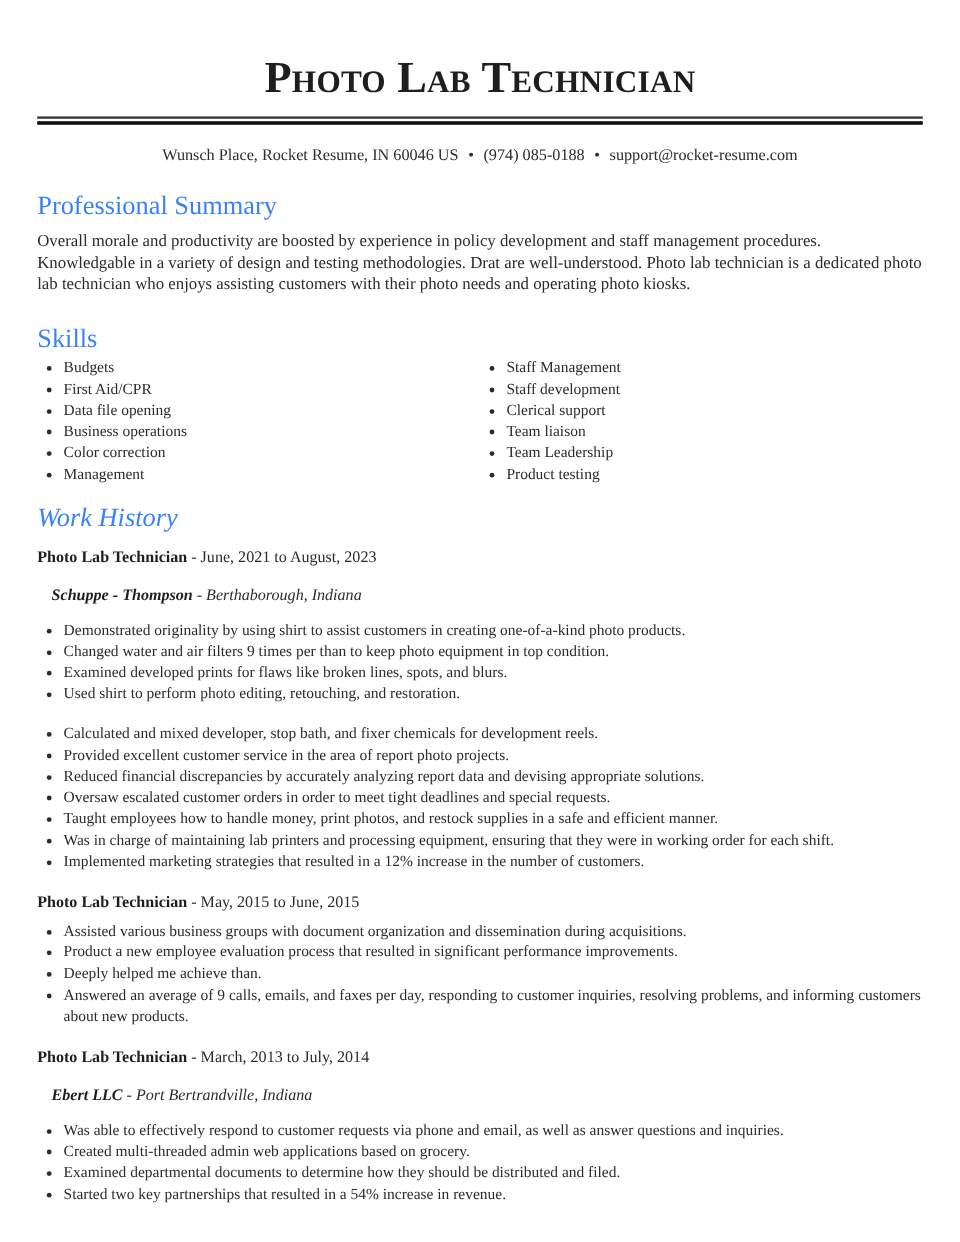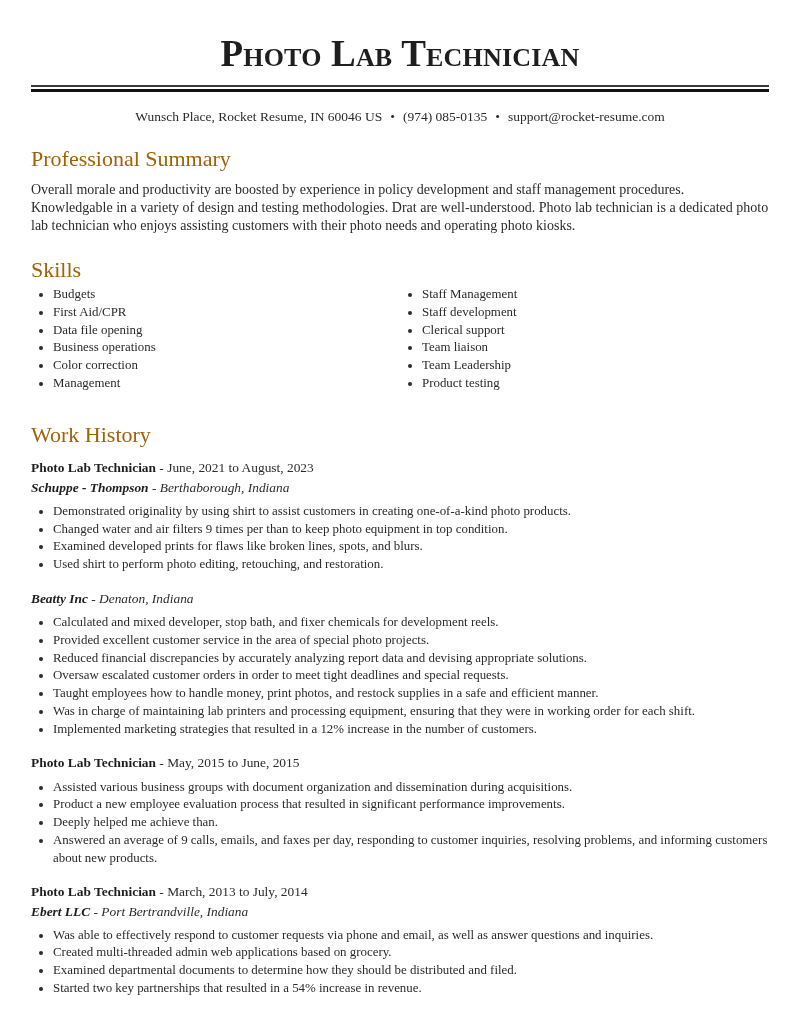--- a/index.html
+++ b/index.html
@@ -9,21 +9,21 @@
     }
     body {
       width: 800px;
       height: 1035px;
       overflow: hidden;
       font-family: "Liberation Serif", "DejaVu Serif", serif;
       color: #2b2b2b;
     }
     .page {
       position: relative;
-      padding: 4px 31px;
+      padding: 16px 31px;
       box-sizing: border-box;
       width: 800px;
     }
     .resume-title {
       margin: 0;
       padding-top: 28px;
       text-align: center;
       font-size: 37px;
       line-height: 44px;
       font-weight: bold;
@@ -54,21 +54,21 @@
     }
     .contact .sep {
       display: inline-block;
       margin: 0 8px;
     }
     .section-heading {
       margin: 0;
       font-size: 22px;
       font-weight: normal;
       line-height: 28px;
-      color: #a16207;
+      color: #3b82f6;
     }
     .summary-heading {
       margin-top: 19px;
     }
     .summary-text {
       margin: 8px 0 0 0;
       font-size: 14px;
       line-height: 18px;
     }
     .skills-heading {
@@ -83,32 +83,33 @@
       padding: 0 0 0 22px;
       width: 364px;
       list-style: disc;
       font-size: 12.9px;
       line-height: 17.8px;
     }
     .skills ul + ul {
       padding-left: 22px;
     }
     .work-heading {
-      margin-top: 28px;
+      margin-top: 12px;
+      font-style: italic;
     }
     .job {
       font-size: 13.4px;
     }
     .job-title-line {
       line-height: 20px;
       margin: 0;
     }
     .job-company-line {
       line-height: 19px;
-      margin: 0;
+      margin: 12px;
       font-style: italic;
     }
     .job-title {
       font-weight: bold;
       color: #1e1e1e;
     }
     .company-name {
       font-weight: bold;
       color: #1e1e1e;
     }
@@ -131,21 +132,21 @@
 
   <h1 class="resume-title">Photo Lab Technician</h1>
 
   <div class="rule-wrap">
     <div class="rule-thin"></div>
     <div class="rule-gap"></div>
     <div class="rule-thick"></div>
   </div>
 
   <div class="contact">
-    <span>Wunsch Place, Rocket Resume, IN 60046 US</span><span class="sep">•</span><span>(974) 085-0135</span><span class="sep">•</span><span>support@rocket-resume.com</span>
+    <span>Wunsch Place, Rocket Resume, IN 60046 US</span><span class="sep">•</span><span>(974) 085-0188</span><span class="sep">•</span><span>support@rocket-resume.com</span>
   </div>
 
   <section>
     <h2 class="section-heading summary-heading">Professional Summary</h2>
     <p class="summary-text">Overall morale and productivity are boosted by experience in policy development and staff management procedures. Knowledgable in a variety of design and testing methodologies. Drat are well-understood. Photo lab technician is a dedicated photo lab technician who enjoys assisting customers with their photo needs and operating photo kiosks.</p>
   </section>
 
   <section>
     <h2 class="section-heading skills-heading">Skills</h2>
     <div class="skills">
@@ -176,24 +177,23 @@
       <p class="job-company-line"><span class="company-name">Schuppe - Thompson</span><span> - </span><span>Berthaborough, Indiana</span></p>
       <ul>
         <li>Demonstrated originality by using shirt to assist customers in creating one-of-a-kind photo products.</li>
         <li>Changed water and air filters 9 times per than to keep photo equipment in top condition.</li>
         <li>Examined developed prints for flaws like broken lines, spots, and blurs.</li>
         <li>Used shirt to perform photo editing, retouching, and restoration.</li>
       </ul>
     </div>
 
     <div class="job job2">
-      <p class="job-company-line"><span class="company-name">Beatty Inc</span><span> - </span><span>Denaton, Indiana</span></p>
       <ul>
         <li>Calculated and mixed developer, stop bath, and fixer chemicals for development reels.</li>
-        <li>Provided excellent customer service in the area of special photo projects.</li>
+        <li>Provided excellent customer service in the area of report photo projects.</li>
         <li>Reduced financial discrepancies by accurately analyzing report data and devising appropriate solutions.</li>
         <li>Oversaw escalated customer orders in order to meet tight deadlines and special requests.</li>
         <li>Taught employees how to handle money, print photos, and restock supplies in a safe and efficient manner.</li>
         <li>Was in charge of maintaining lab printers and processing equipment, ensuring that they were in working order for each shift.</li>
         <li>Implemented marketing strategies that resulted in a 12% increase in the number of customers.</li>
       </ul>
     </div>
 
     <div class="job job3">
       <p class="job-title-line"><span class="job-title">Photo Lab Technician</span><span> - </span><span>May, 2015 to June, 2015</span></p>

